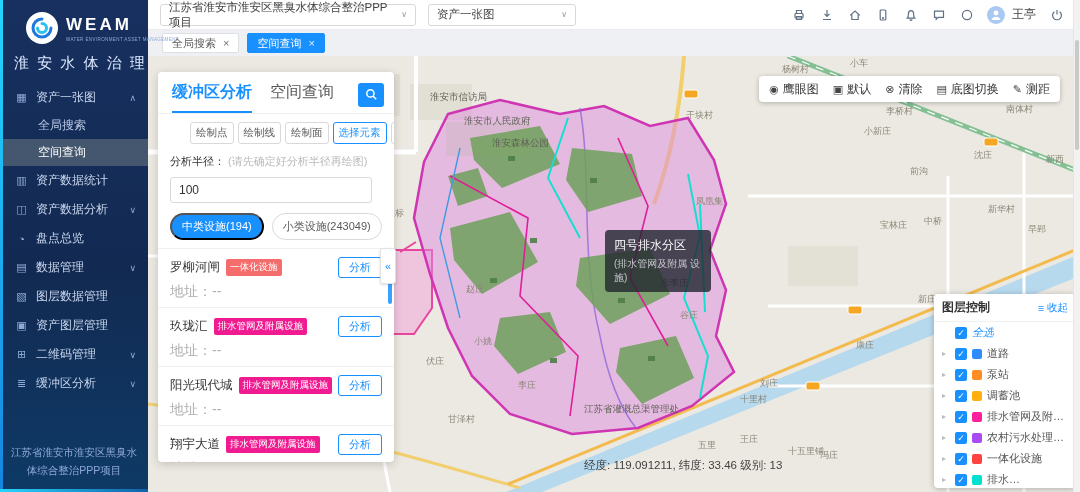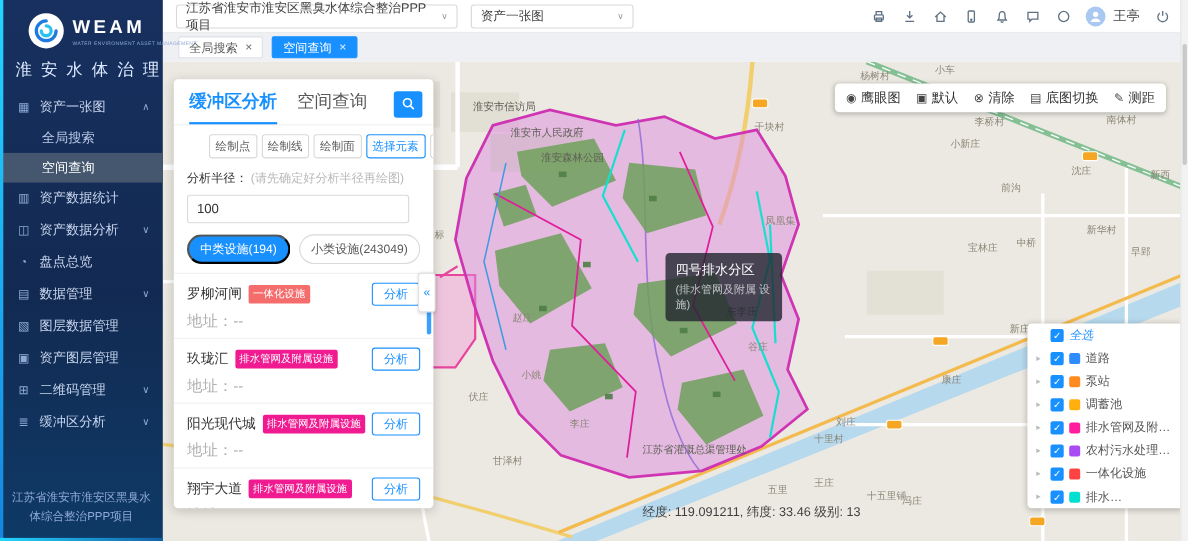--- a/index.html
+++ b/index.html
@@ -376,20 +376,27 @@
       </div>
 
     <div class="tooltip">
       <div class="tt-title">四号排水分区</div>
       <div class="tt-sub">(排水管网及附属 设施)</div>
     </div>
 
     <div class="map-status">经度: 119.091211, 纬度: 33.46 级别: 13</div>
 
     <div class="layer-panel">
+      <div class="lp-header">
+        <span class="lp-title">图层控制</span>
+        <span class="lp-collapse">
+          <span>≡</span>
+          <span>收起</span>
+        </span>
+      </div>
       <div class="layer-row select-all">
         <span class="lr-check">✓</span>
         <span class="lr-label all">全选</span>
       </div>
       <div>
           <div class="layer-row">
             <span class="lr-caret">▸</span>
             <span class="lr-check">✓</span>
             <span class="lr-swatch" style="background: rgb(47, 140, 255);"></span>
             <span class="lr-label">道路</span>

